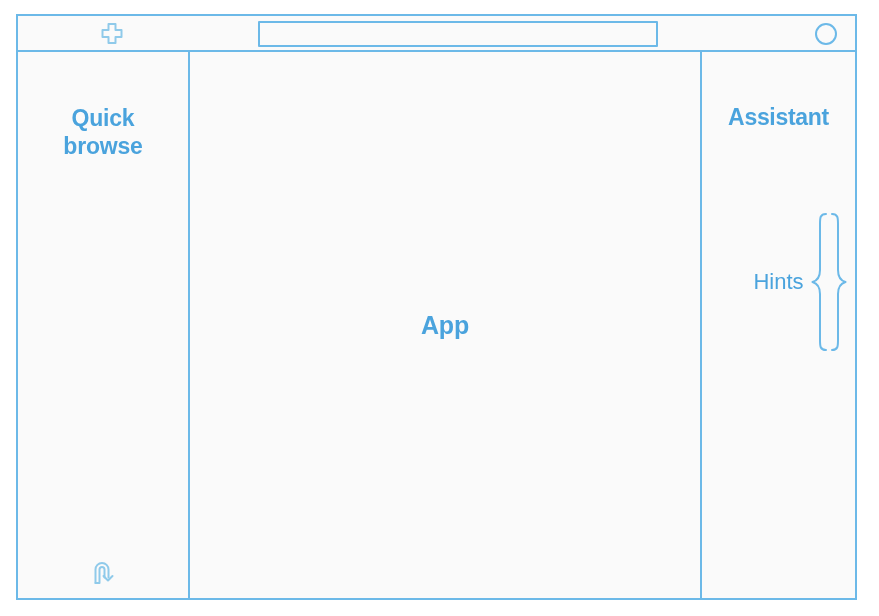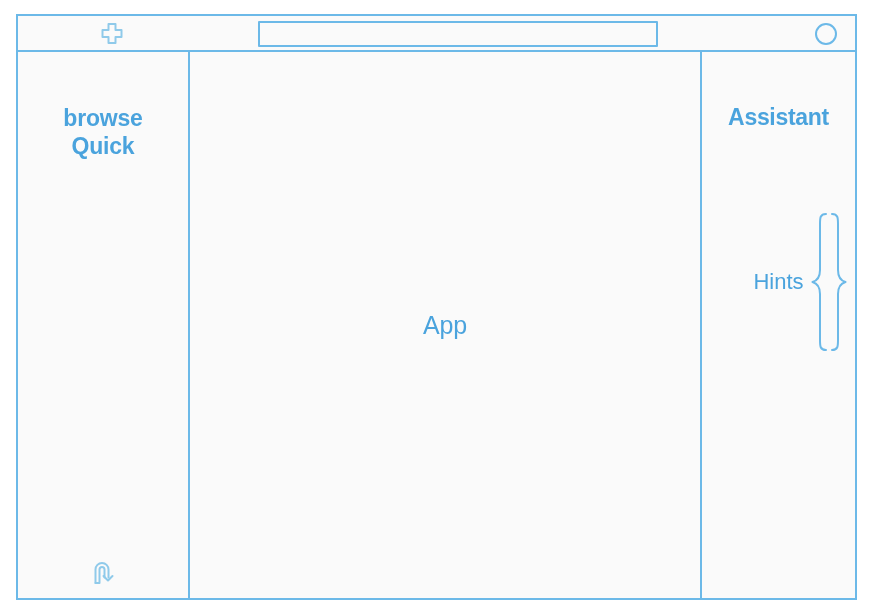--- a/index.html
+++ b/index.html
@@ -162,21 +162,21 @@
     top: 0;
     bottom: 0;
     background: #fafafa;
     display: flex;
     align-items: center;
     justify-content: center;
   }
 
   .app-label {
     font-size: 25px;
-    font-weight: normal;
+    font-weight: bold;
     color: #4aa3dd;
     letter-spacing: -0.2px;
   }
 
   .assistant-panel {
     position: absolute;
     right: 0;
     top: 0;
     width: 155px;
     bottom: 0;
@@ -244,22 +244,22 @@
       <div class="tool-chip c0"></div>
       <div class="tool-chip c1"></div>
       <div class="tool-chip c2"></div>
       <div class="tool-chip c3"></div>
     </div>
 
     <div class="body-row">
 
       <div class="sidebar">
         <div class="sidebar-title">
+          <div>Quick</div>
           <div>browse</div>
-          <div>Quick</div>
         </div>
 
         <div class="sidebar-footer-icon">
           <svg width="30" height="28" viewBox="0 0 30 28" aria-hidden="true">
             <path d="M7.5 25 V11.5 a6.5 6.5 0 0 1 13 0 V19.5" fill="none" stroke="#8fcaea" stroke-width="2" stroke-linecap="round" stroke-linejoin="round"></path>
             <path d="M7.5 25 H11.5 V11.5 a2.5 2.5 0 0 1 5 0 V19.5" fill="none" stroke="#8fcaea" stroke-width="2" stroke-linecap="round" stroke-linejoin="round"></path>
             <path d="M15.5 18 L20 22.5 L24.5 18" fill="none" stroke="#8fcaea" stroke-width="2" stroke-linecap="round" stroke-linejoin="round"></path>
           </svg>
         </div>
       </div>

